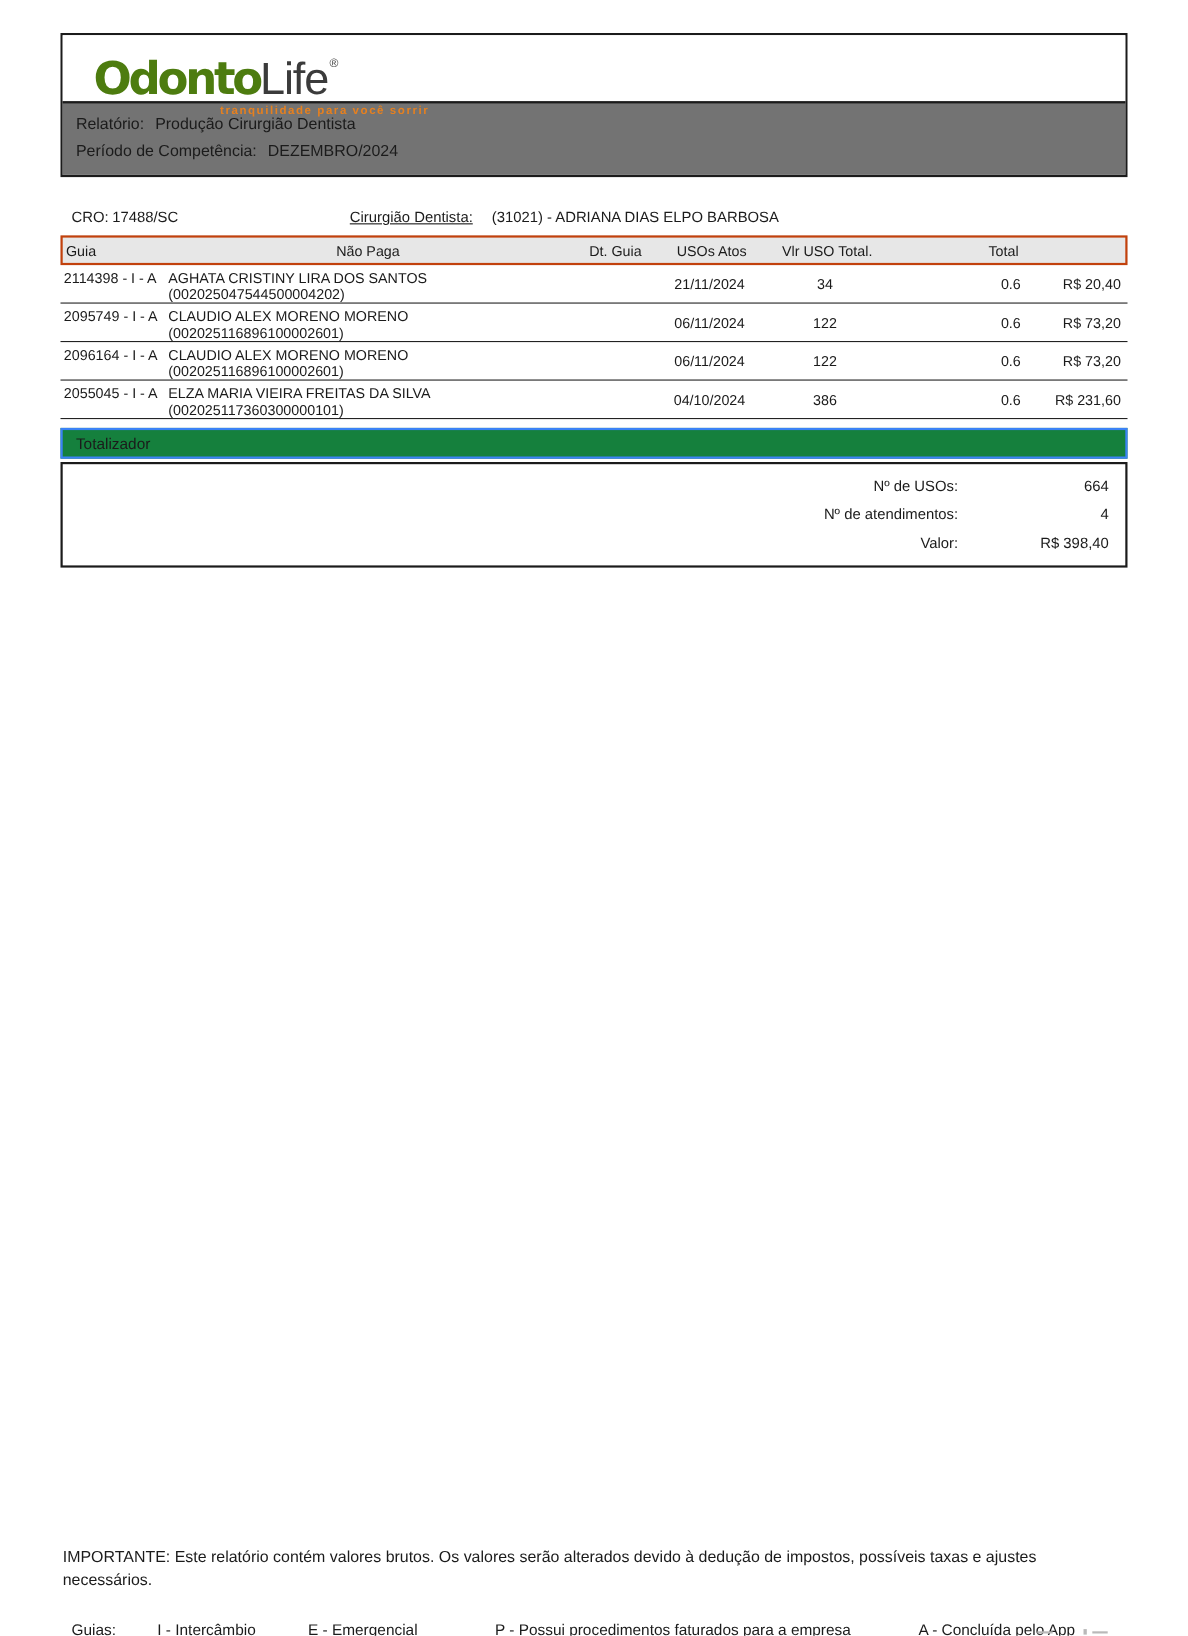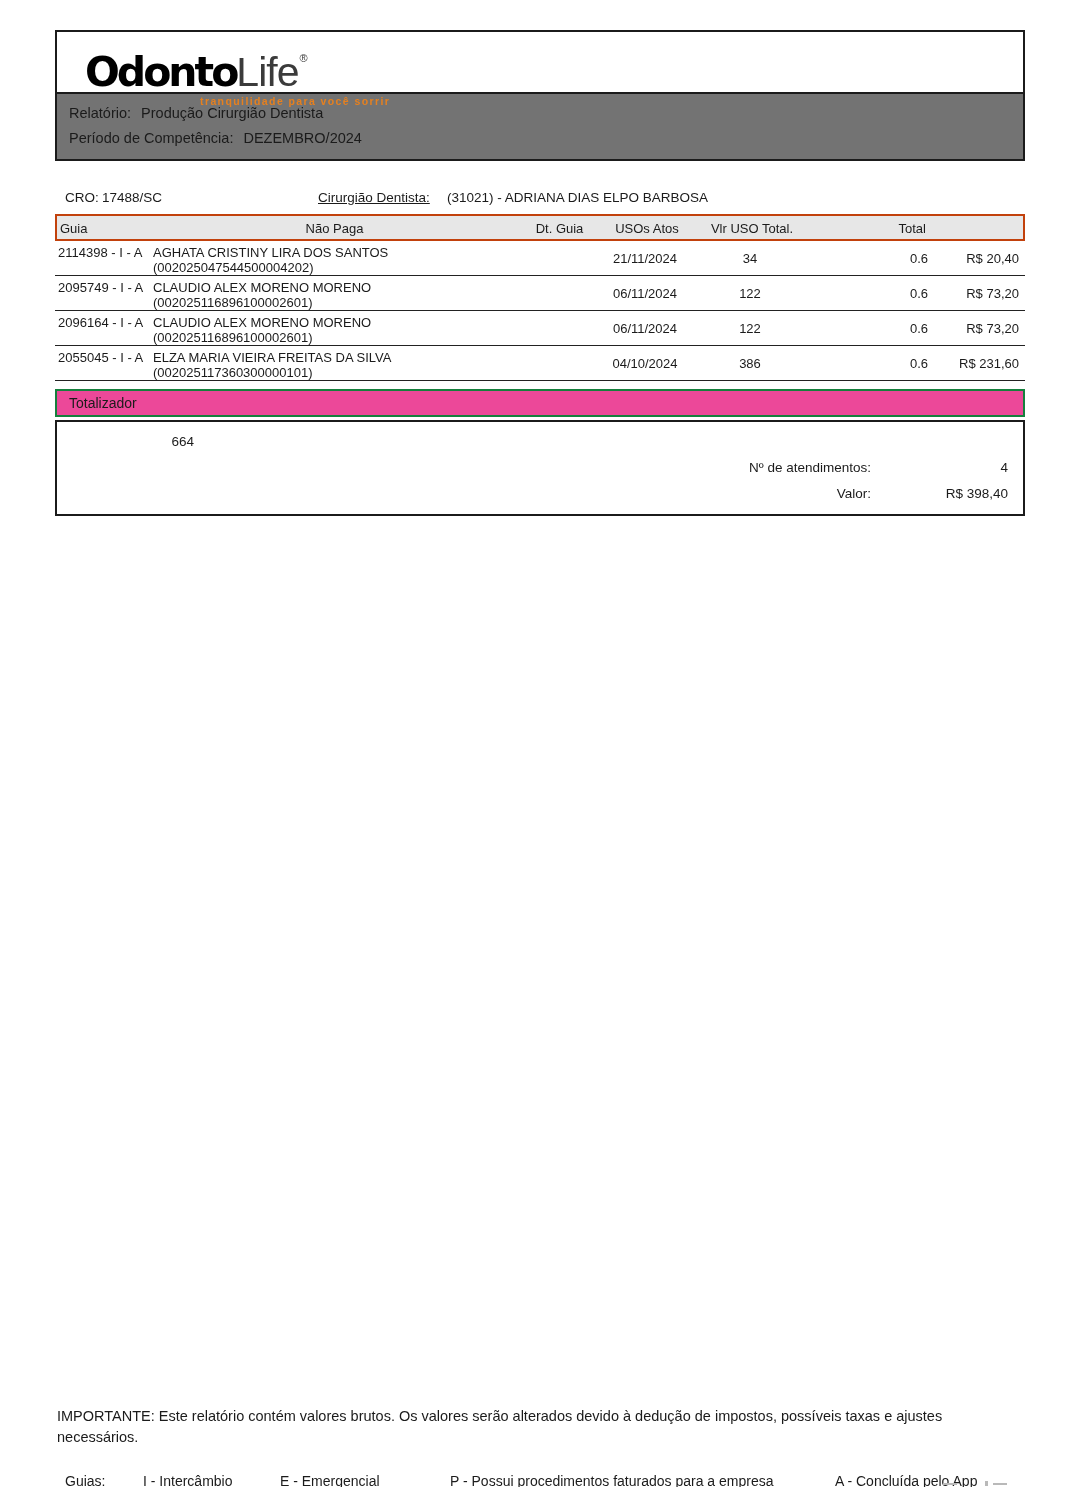--- a/index.html
+++ b/index.html
@@ -12,21 +12,21 @@
     -webkit-font-smoothing: antialiased;
   }
   .page { position: absolute; left: 55px; top: 30px; width: 970px; }
 
   
   .header-box { border: 2px solid #1b1b1b; }
   .logo-section { height: 60px; background: #fff; padding: 6px 0 0 28px; }
   .wordmark { line-height: 40px; white-space: nowrap; }
   .brand-odonto {
     font-size: 41px; font-weight: 800; letter-spacing: -3px;
-    color: #000000; font-family: "DejaVu Sans", sans-serif;
+    color: #4d7c0f; font-family: "DejaVu Sans", sans-serif;
   }
   .brand-life {
     font-size: 41px; font-weight: 400; letter-spacing: -1px;
     color: #3B3B3B; font-family: "Liberation Sans", sans-serif;
   }
   .brand-reg { font-size: 11px; color: #3B3B3B; vertical-align: 24px; margin-left: 1px; }
   .tagline {
     margin: -6px 0 0 115px; font-size: 10.5px; letter-spacing: 1.4px;
     color: #E6801F; font-weight: 600;
   }
@@ -59,21 +59,21 @@
   .c.left { text-align: left; padding-left: 3px; }
   .c.center { text-align: center; }
   .c.right { text-align: right; padding-right: 6px; }
   .c.vlr-val { text-align: right; padding-right: 2px; }
   .trow .c { padding-top: 4px; }
   .trow .c.mid { display: flex; flex-direction: column; justify-content: center; padding-top: 0; }
   .nome-main, .nome-code { line-height: 15px; }
 
   
   .total-bar {
-    margin-top: 8px; border: 2px solid #15803d; background: #ec4899;
+    margin-top: 8px; border: 2px solid #3b82f6; background: #15803d;
     height: 28px; line-height: 24px; padding-left: 12px; font-size: 14px;
   }
   .total-box { margin-top: 3px; border: 2px solid #1b1b1b; padding: 6px 0 8px 0; font-size: 13.5px; }
   .total-row { display: flex; height: 26px; align-items: center; }
   .tlabel { flex: 1; text-align: right; }
   .tvalue { width: 152px; text-align: right; padding-right: 15px; }
 
   .spacer { height: 890px; }
 
   
@@ -181,20 +181,21 @@
       <div class="c center mid">04/10/2024</div>
       <div class="c center mid">386</div>
       <div class="c vlr-val mid">0.6</div>
       <div class="c right mid">R$ 231,60</div>
     </div>
   </div>
 
   <div class="total-bar">Totalizador</div>
   <div class="total-box">
     <div class="total-row">
+      <span class="tlabel">Nº de USOs:</span>
       <span class="tvalue">664</span>
     </div>
     <div class="total-row">
       <span class="tlabel">Nº de atendimentos:</span>
       <span class="tvalue">4</span>
     </div>
     <div class="total-row">
       <span class="tlabel">Valor:</span>
       <span class="tvalue">R$ 398,40</span>
     </div>

